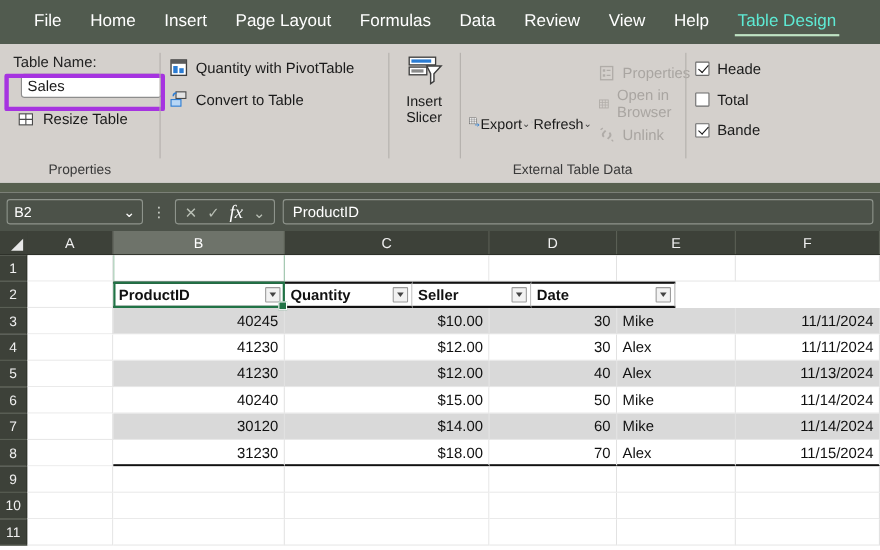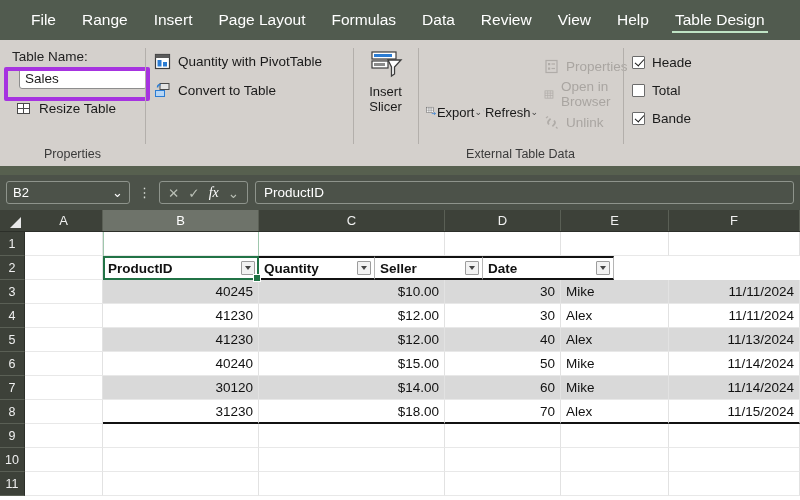--- a/index.html
+++ b/index.html
@@ -16,21 +16,21 @@
     height: 40px; background: #515b4f;
     display: flex; align-items: center;
     padding-left: 18px; gap: 0;
   }
   .tab {
     color: #ffffff; font-size: 15.5px;
     padding: 0 13px; height: 40px;
     display: flex; align-items: center;
     white-space: nowrap; cursor: default;
   }
-  .tab.active { color: #ffffff; position: relative; }
+  .tab.active { color: #5eead4; position: relative; }
   .tab.active::after {
     content: ""; position: absolute;
     left: 10px; right: 10px; bottom: 7px;
     height: 2.5px; background: #bfe3c4;
   }
 
   
   .ribbon {
     height: 126px; background: #d4d0cc;
     display: flex; position: relative;
@@ -128,21 +128,21 @@
     border-radius: 3px; display: flex; align-items: center;
     justify-content: space-between; padding: 0 6px;
     color: #ffffff; font-size: 13px;
   }
   .kebab { color: #d8dcd5; font-size: 13px; letter-spacing: 0; padding: 0 3px; }
   .fxgroup {
     display: flex; align-items: center; gap: 9px;
     height: 23px; border: 1px solid #8e948c; border-radius: 3px;
     padding: 0 8px; color: #b9bfb5; font-size: 13.5px;
   }
-  .fxgroup .fx { font-style: italic; color: #ffffff; font-family: "Liberation Serif", serif; font-size: 14px; }
+  .fxgroup .fx { font-style: italic; color: #ffffff; font-family: "Liberation Serif", serif; font-size: 17px; }
   .fbox {
     flex: 1; height: 23px; border: 1px solid #8e948c;
     border-radius: 3px; color: #ffffff; font-size: 13.5px;
     display: flex; align-items: center; padding: 0 8px;
     margin-left: 2px;
   }
 
   
   .grid-wrap { position: relative; height: 290px; background: #fff; }
   .colhead {
@@ -211,21 +211,21 @@
   }
   svg { display: block; }
 </style>
 </head>
 <body>
 
 <div id="app">
 
   <div class="tabstrip">
     <div class="tab">File</div>
-    <div class="tab">Range</div>
+    <div class="tab">Home</div>
     <div class="tab">Insert</div>
     <div class="tab">Page Layout</div>
     <div class="tab">Formulas</div>
     <div class="tab">Data</div>
     <div class="tab">Review</div>
     <div class="tab">View</div>
     <div class="tab">Help</div>
     <div class="tab active">Table Design</div>
   </div>
 

